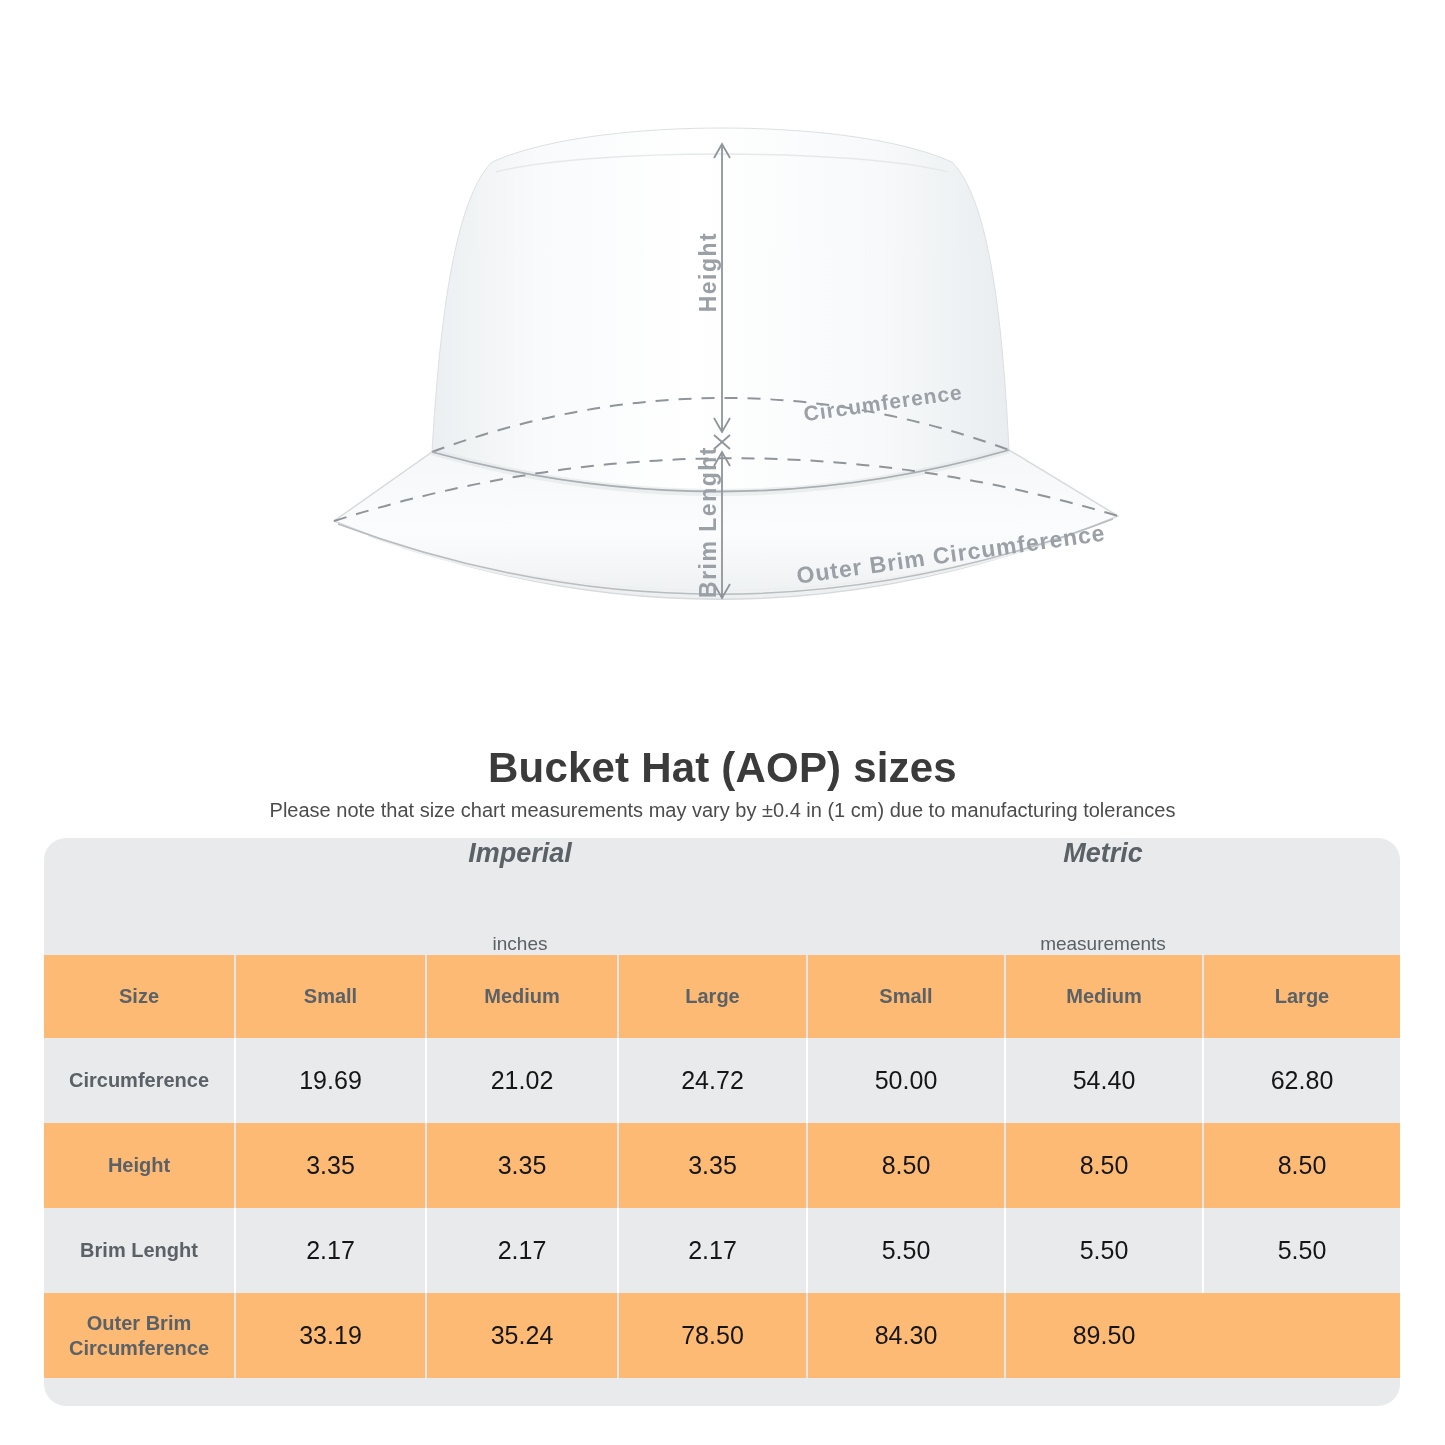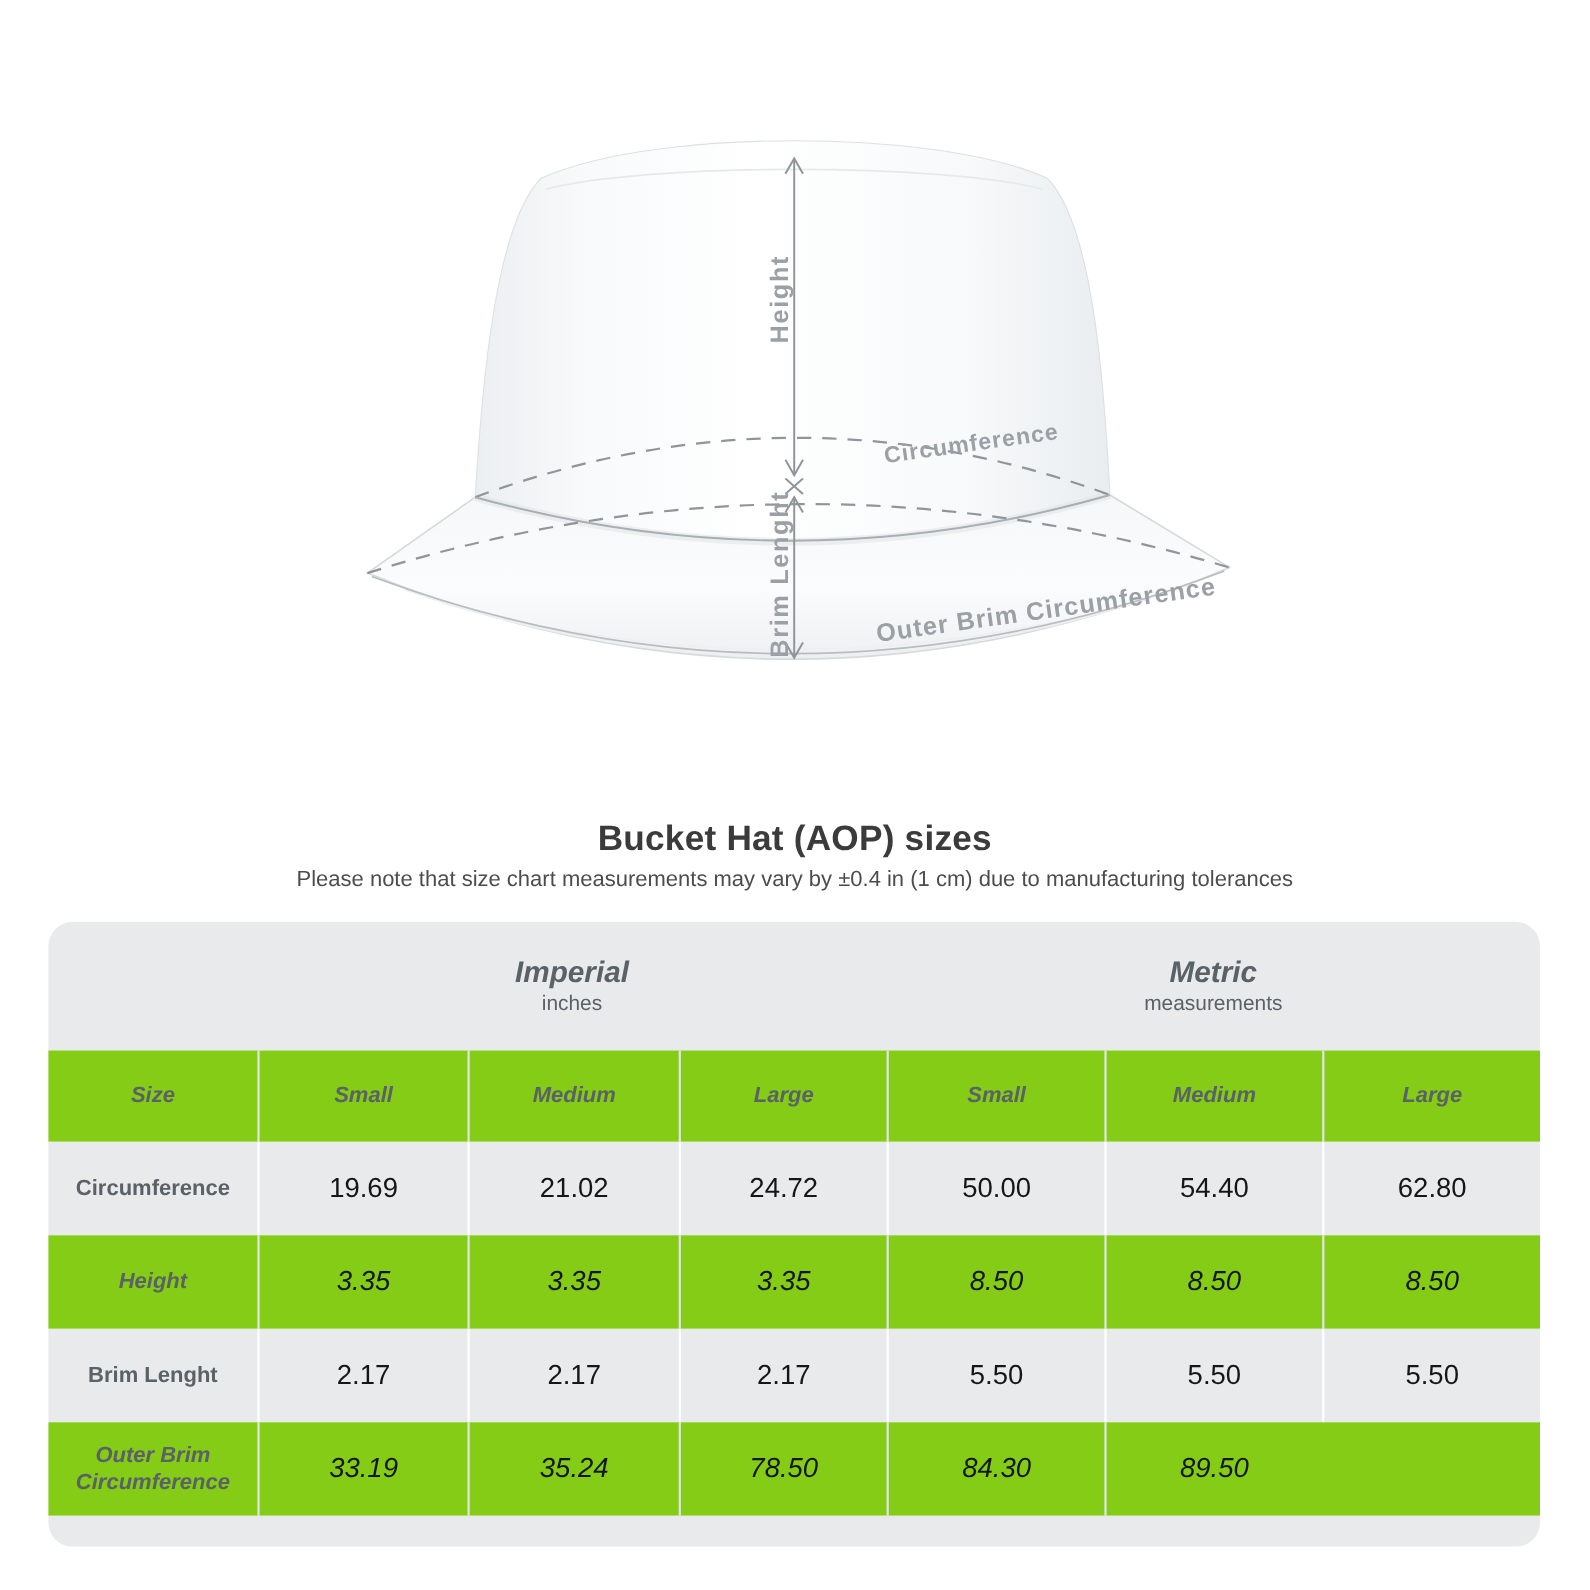--- a/index.html
+++ b/index.html
@@ -6,36 +6,36 @@
   .canvas{
     position:relative;width:1445px;height:1445px;background:#ffffff;overflow:hidden;
     font-family:"Liberation Sans","DejaVu Sans",sans-serif;
   }
   
   .hat-wrap{position:absolute;left:318px;top:120px;width:810px;height:495px;}
   .hat-wrap svg{display:block;width:810px;height:495px;}
   svg text{font-family:"Liberation Sans","DejaVu Sans",sans-serif;font-weight:bold;fill:#9aa0a5;}
   
   .caption{position:absolute;left:0;top:744px;width:100%;text-align:center;}
-  .caption h1{margin:0;font-size:32px;font-weight:bold;color:#3b3b3b;letter-spacing:.2px;}
+  .caption h1{margin:0;font-size:42px;font-weight:bold;color:#3b3b3b;letter-spacing:.2px;}
   .caption p{margin:7px 0 0 0;font-size:20px;color:#4c4c4c;}
   
   .sizetable{position:absolute;left:44px;top:838px;width:1356px;}
   .grid7{display:grid;grid-template-columns:190px 191px 192px 189px 198px 198px 198px;}
   .banner{
     height:117px;background:#e9eaeb;border-radius:22px 22px 0 0;
   }
-  .unit{display:flex;flex-direction:column;align-items:center;justify-content:center;color:#5a6167;}
+  .unit{display:flex;flex-direction:column;align-items:center;justify-content:space-between;color:#5a6167;}
   .unit .u-name{font-size:27px;font-weight:bold;font-style:italic;}
   .unit .u-sub{font-size:19px;margin-top:2px;}
   .unit.imperial{grid-column:2 / 5;}
   .unit.metric{grid-column:5 / 8;}
   .row > div{display:flex;align-items:center;justify-content:center;text-align:center;}
   .row > div + div{border-left:2px solid transparent;}
-  .row.white{background:#84cc16;font-style:italic;}
+  .row.white{background:#fdba74;}
   .row.white > div + div{border-left-color:#e3e4e5;}
   .row.gray{background:#e9eaeb;}
   .row.gray > div + div{border-left-color:#ffffff;}
   .header-row{height:83px;}
   .header-row > div{font-size:20px;font-weight:bold;color:#5a6167;}
   .data-row{height:85px;}
   .data-row .rowlabel{font-size:20px;font-weight:bold;color:#5a6167;line-height:1.25;padding:0 14px;}
   .data-row .val{font-size:25px;color:#161616;}
   .footer-bar{height:28px;background:#e9eaeb;border-radius:0 0 22px 22px;}
 </style>

